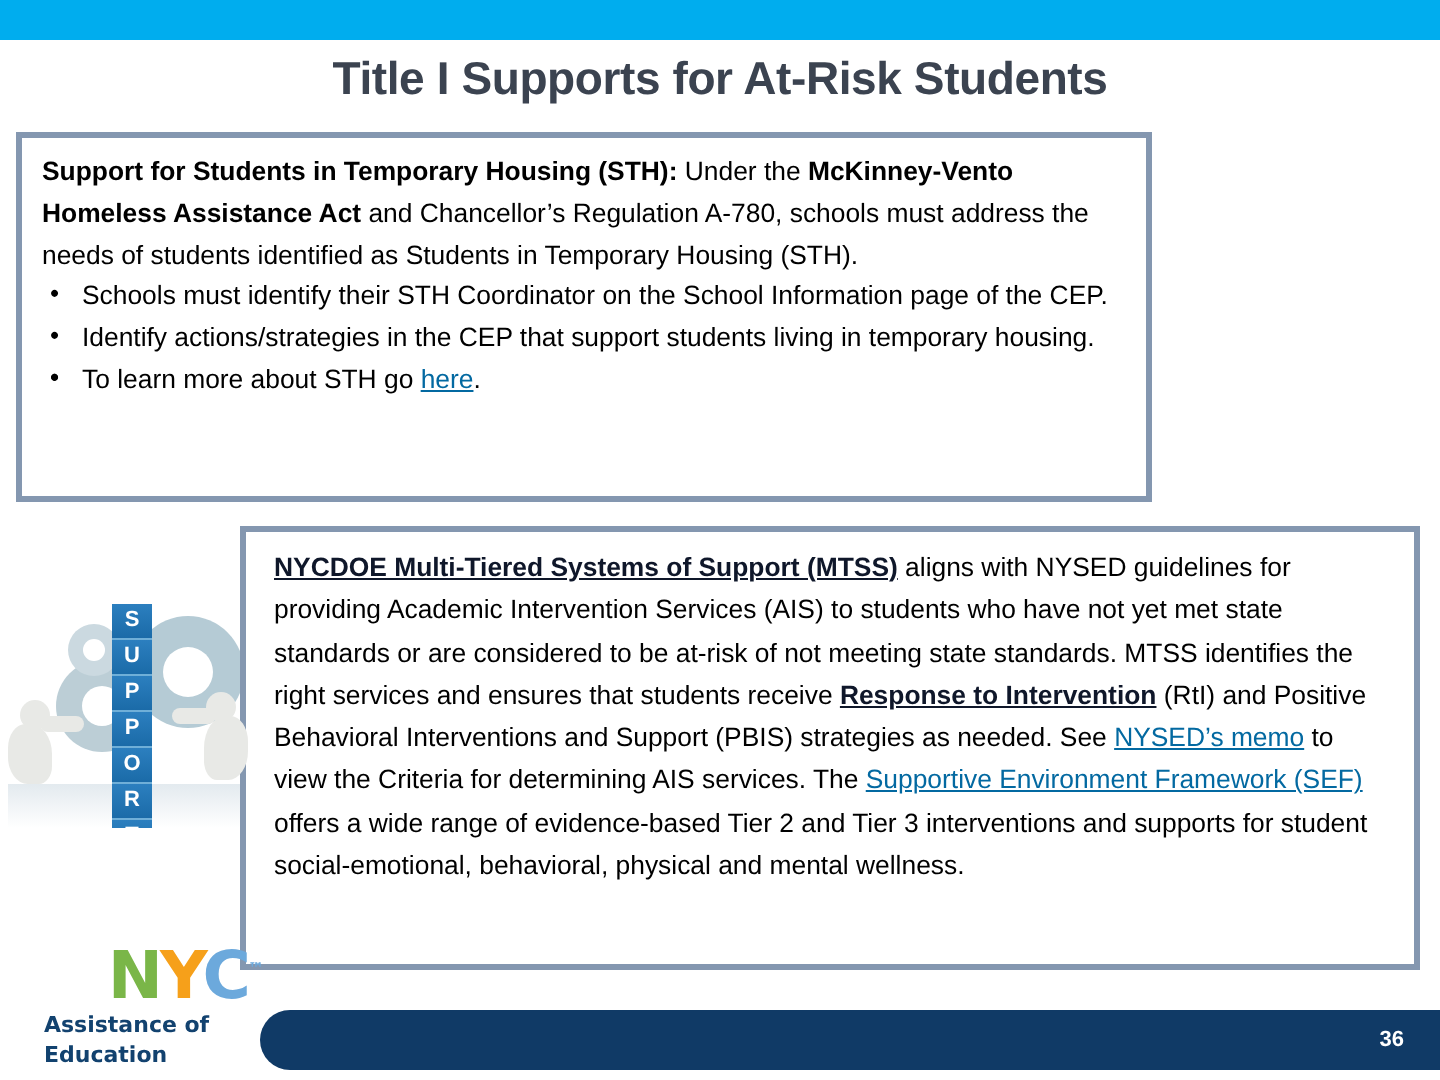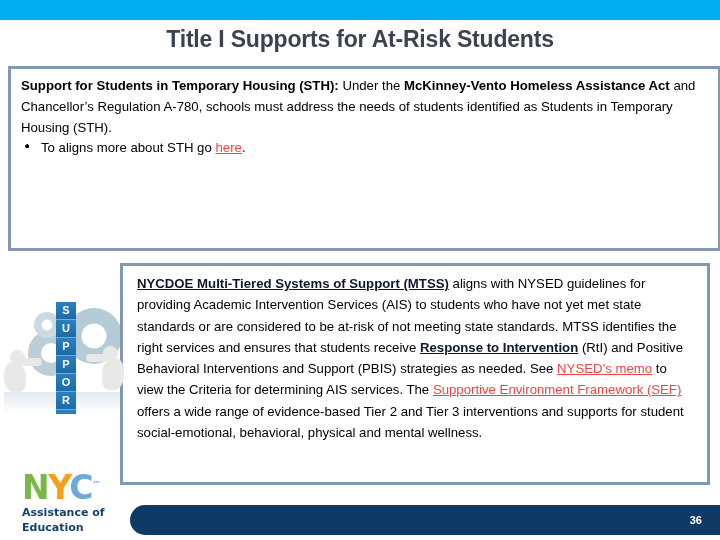--- a/index.html
+++ b/index.html
@@ -42,21 +42,21 @@
   .content-box {
     position: absolute;
     background: #ffffff;
     border: 3px solid #8497B0;
     box-sizing: border-box;
   }
 
   .box-sth {
     left: 8px;
     top: 66px;
-    width: 713px;
+    width: 568px;
     height: 185px;
     padding: 7px 10px 4px 10px;
   }
 
   .box-mtss {
     left: 120px;
     top: 263px;
     width: 590px;
     height: 222px;
     padding: 7px 12px 4px 14px;
@@ -73,21 +73,21 @@
   .para.mtss {
     font-size: 13.2px;
     line-height: 21.3px;
   }
 
   b, .b {
     font-weight: bold;
   }
 
   .link {
-    color: #ef4444;
+    color: #0369a1;
     text-decoration: underline;
   }
   .link-dark {
     color: #0f172a;
     text-decoration: underline;
     font-weight: bold;
   }
 
   
   ul.bullets {
@@ -188,20 +188,21 @@
     top: 468px;
     width: 110px;
     height: 58px;
   }
   .nyc-letters {
     font-size: 33px;
     font-weight: bold;
     line-height: 33px;
     letter-spacing: -1.5px;
     font-family: "DejaVu Sans", sans-serif;
+    text-align: right;
   }
   .nyc-n { color: #7AB648; }
   .nyc-y { color: #F6A01A; }
   .nyc-c { color: #6CA9DC; }
   .nyc-sub {
     color: #12426F;
     font-size: 11px;
     font-weight: bold;
     line-height: 13px;
     margin-top: 2px;
@@ -242,30 +243,32 @@
 <div class="top-banner"></div>
 
 <div class="slide-title">Title I Supports for At-Risk Students</div>
 
 <div class="content-box box-sth">
   <p class="para"><b>Support for Students in Temporary Housing (STH):</b><span> Under the </span><b>McKinney-Vento Homeless Assistance Act</b><span> and Chancellor’s Regulation A-780, schools must address the needs of students identified as Students in Temporary Housing (STH).</span></p>
 
   <ul class="bullets">
     <li>
       <span class="bullet-dot">•</span>
+      <span>Schools must identify their STH Coordinator on the School Information page of the CEP.</span>
+    </li>
+    <li>
+      <span class="bullet-dot">•</span>
+      <span>Identify actions/strategies in the CEP that support students living in temporary housing.</span>
     </li>
     <li>
       <span class="bullet-dot">•</span>
     </li>
     <li>
       <span class="bullet-dot">•</span>
-    </li>
-    <li>
-      <span class="bullet-dot">•</span>
-      <span>To aligns more about STH go </span><a class="link" href="#">here</a><span>.</span>
+      <span>To learn more about STH go </span><a class="link" href="#">here</a><span>.</span>
     </li>
   </ul>
 </div>
 
 <div class="support-graphic">
   <div class="sg-floor"></div>
   <div class="sg-gear g3"></div>
   <div class="sg-gear g1"></div>
   <div class="sg-gear g2"></div>
   <div class="sg-person left-body"></div>

